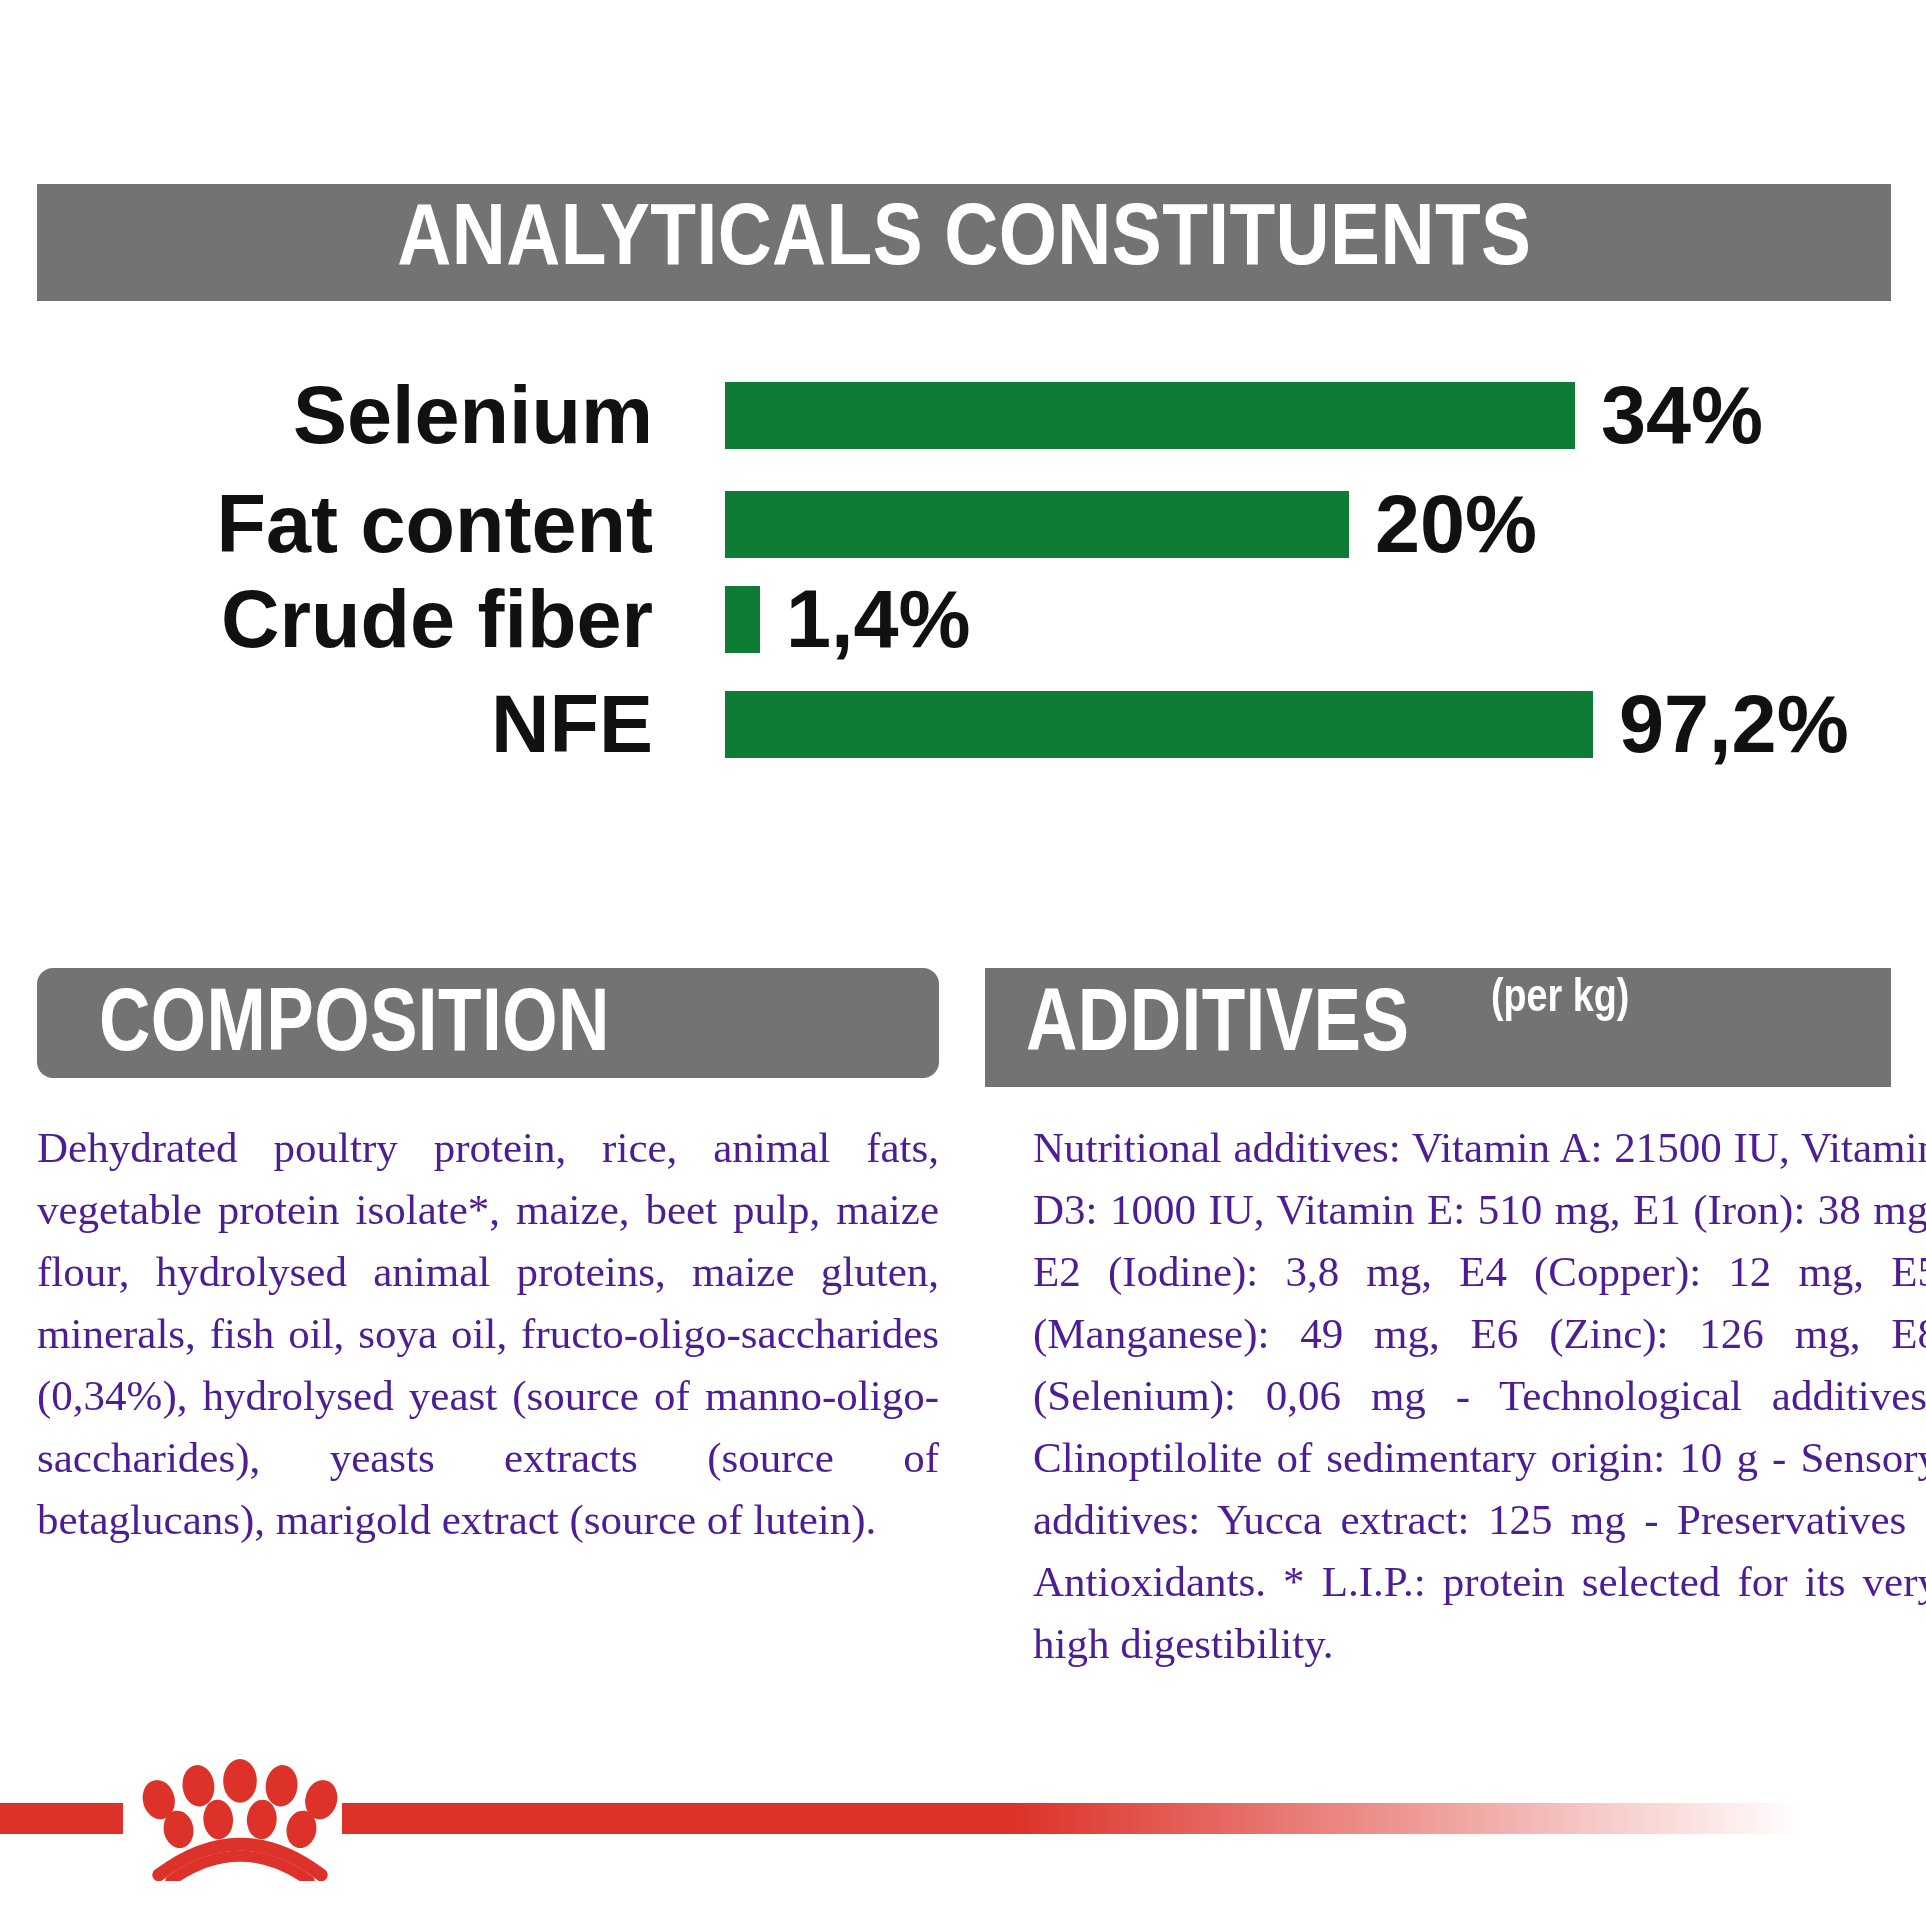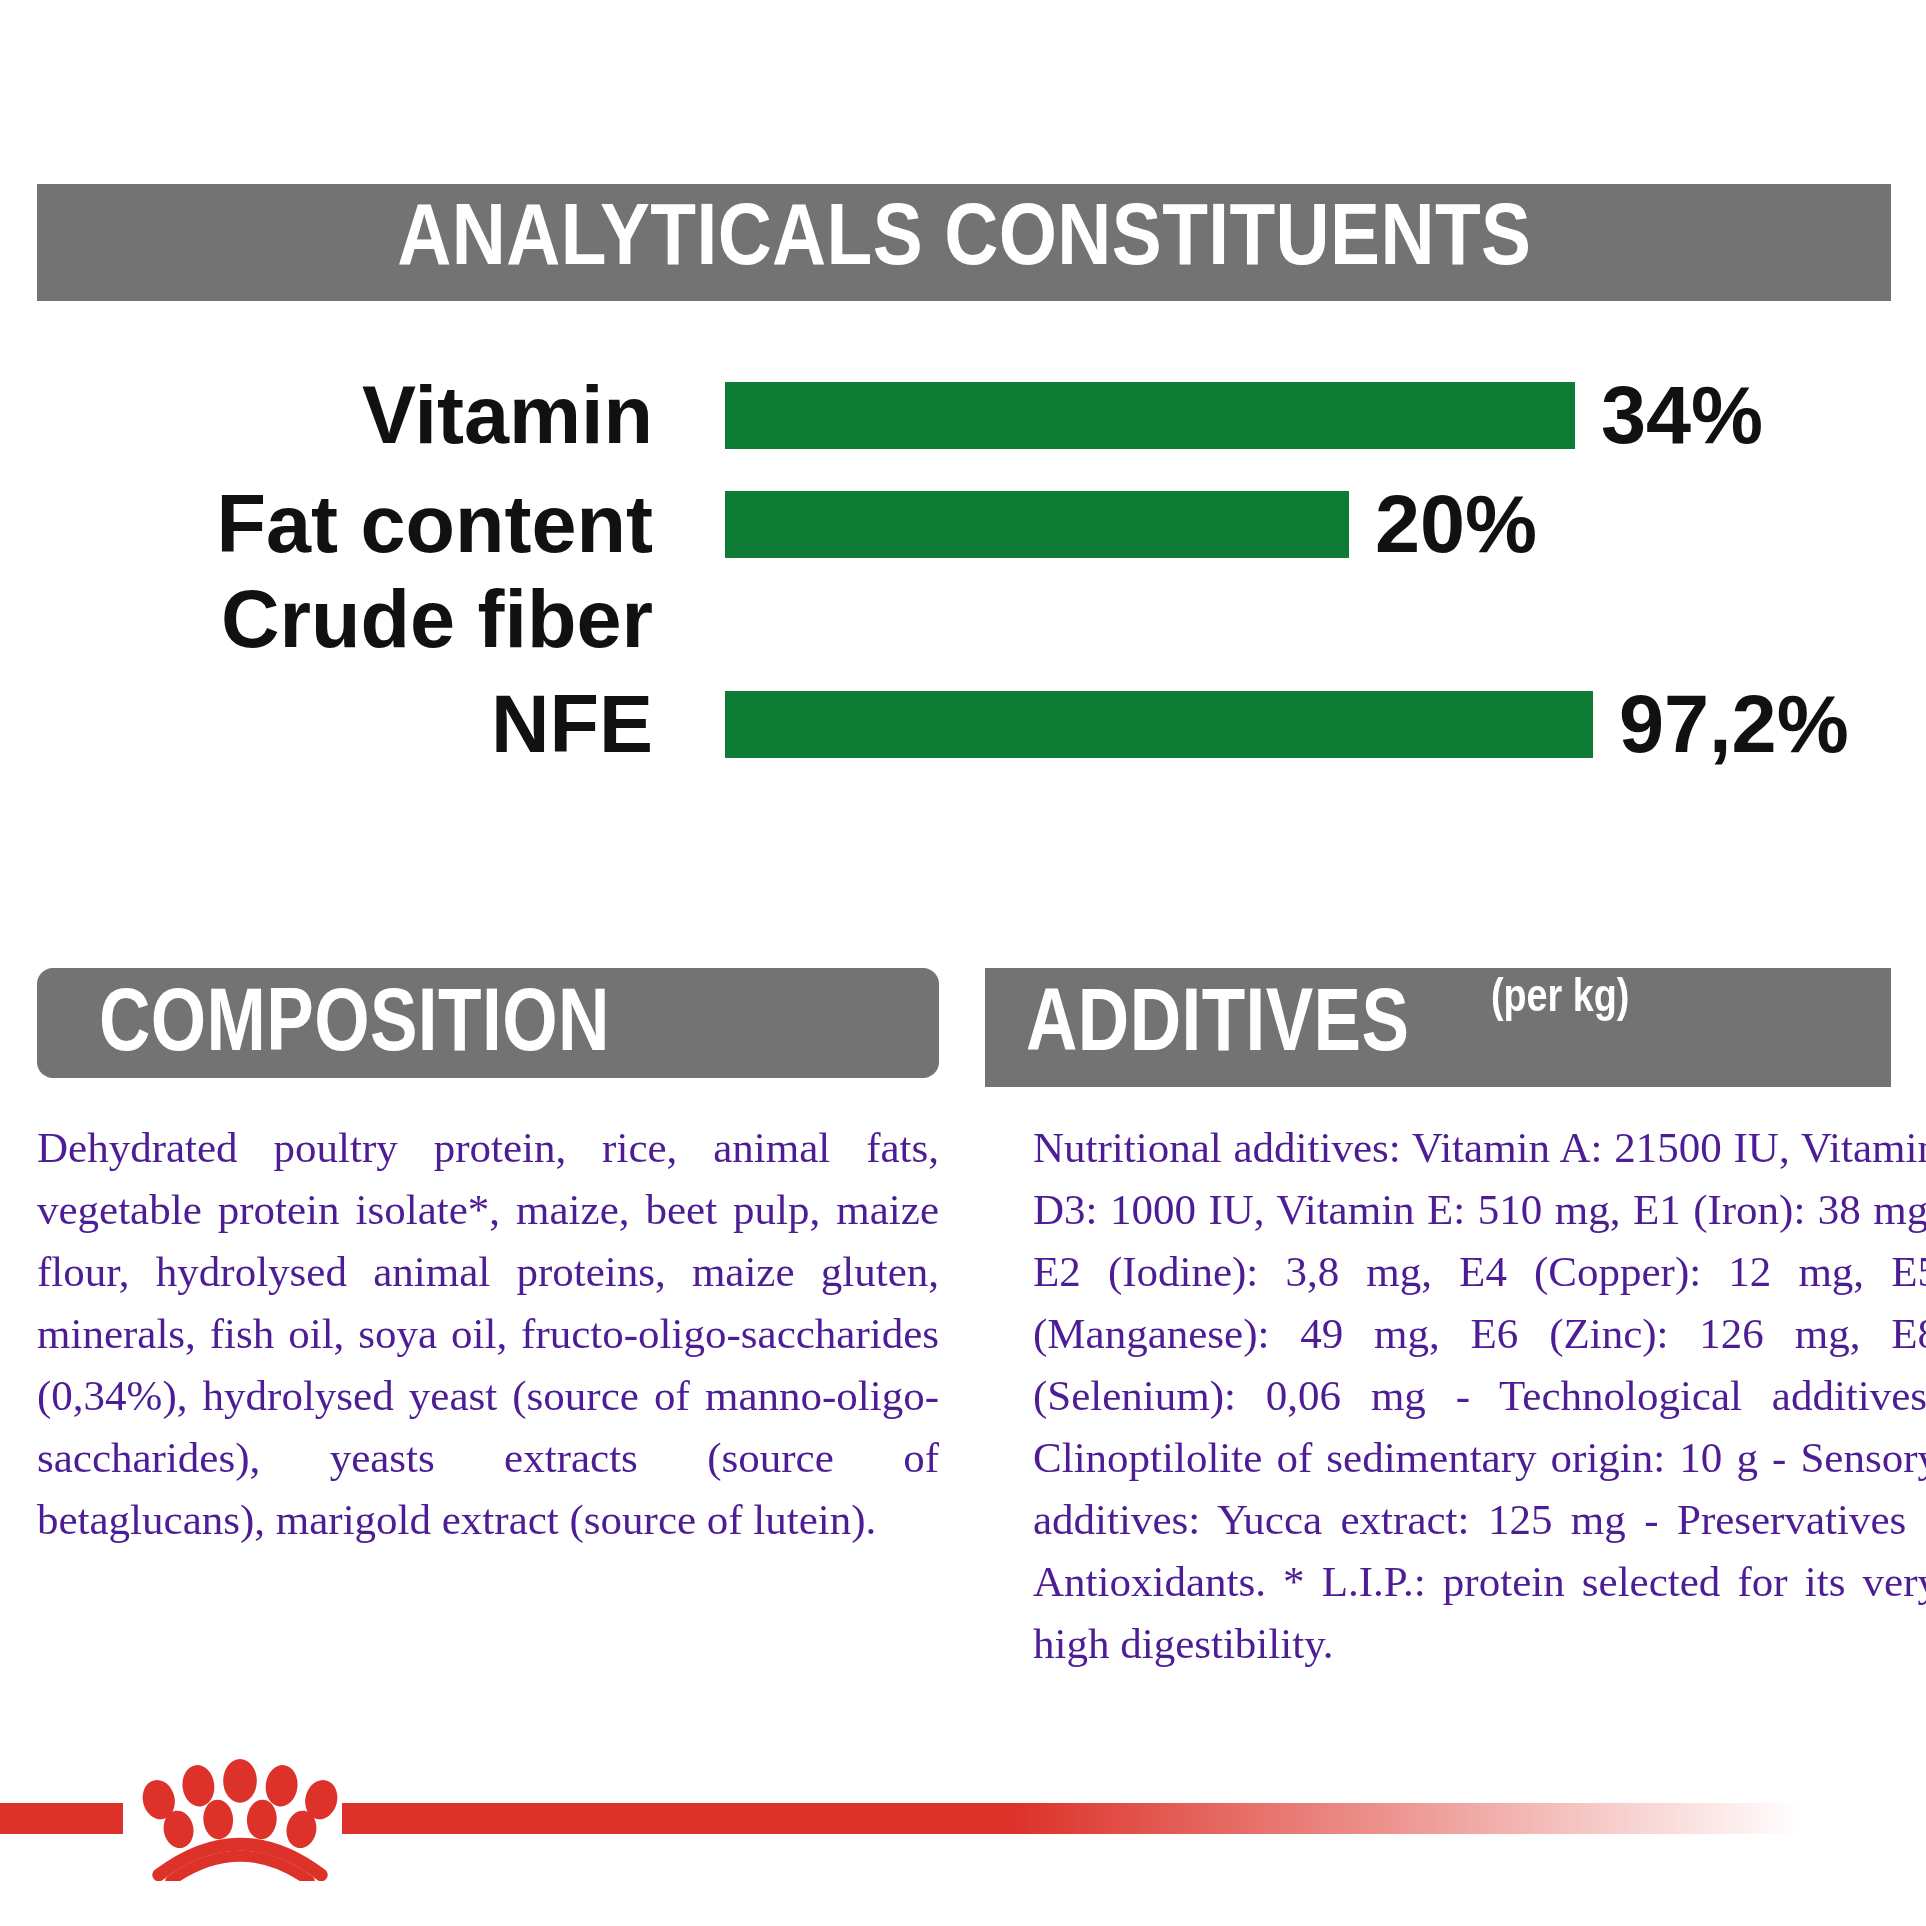--- a/index.html
+++ b/index.html
@@ -182,37 +182,41 @@
 </head>
 <body>
 
 <div class="band" id="analyticals-band">
   <span class="band-title">ANALYTICALS CONSTITUENTS</span>
 </div>
 
 <div id="chart">
 
   <div class="chart-row" style="top:0px;">
-    <span class="chart-label">Vitamin</span>
+    <span class="chart-label">Selenium</span>
     <span class="bar-wrap">
       <span class="bar" style="width:850px;"></span>
       <span class="bar-value">34%</span>
     </span>
   </div>
 
   <div class="chart-row" style="top:109px;">
     <span class="chart-label">Fat content</span>
     <span class="bar-wrap">
       <span class="bar" style="width:624px;"></span>
       <span class="bar-value">20%</span>
     </span>
   </div>
 
   <div class="chart-row" style="top:204px;">
     <span class="chart-label">Crude fiber</span>
+    <span class="bar-wrap">
+      <span class="bar" style="width:35px;"></span>
+      <span class="bar-value">1,4%</span>
+    </span>
   </div>
 
   <div class="chart-row" style="top:309px;">
     <span class="chart-label">NFE</span>
     <span class="bar-wrap">
       <span class="bar" style="width:868px;"></span>
       <span class="bar-value">97,2%</span>
     </span>
   </div>
 

